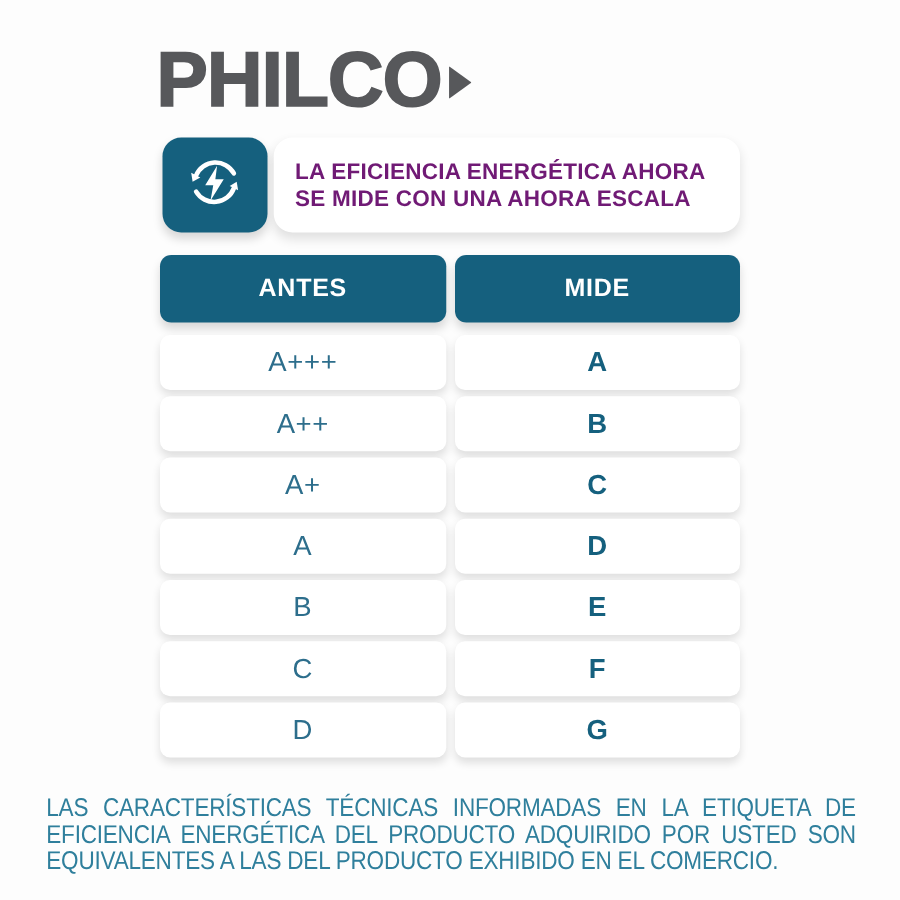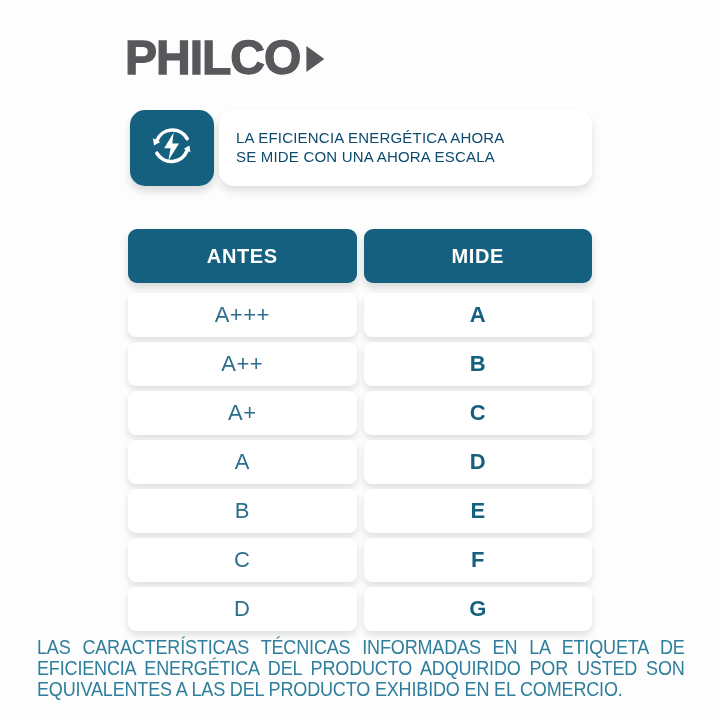--- a/index.html
+++ b/index.html
@@ -11,21 +11,21 @@
     font-family: "Liberation Sans", sans-serif;
     overflow: hidden;
   }
 
   
   .logo {
     position: absolute; left: 125px; top: 34px;
     display: flex; align-items: center; gap: 6px;
   }
   .logo-text {
-    font-size: 48px; font-weight: bold; color: #57585b;
+    font-size: 62px; font-weight: bold; color: #57585b;
     letter-spacing: -1px; line-height: 1;
     -webkit-text-stroke: 1.3px #57585b;
   }
   .logo-arrow {
     width: 18px; height: 26px; background: #57585b;
     clip-path: polygon(0 0, 100% 50%, 0 100%);
     margin-top: 2px;
   }
 
   
@@ -40,27 +40,27 @@
     display: flex; align-items: center; justify-content: center;
     box-shadow: 0 5px 8px rgba(0,0,0,0.15);
   }
   .hero-text-box {
     flex: 1; background: #ffffff; border-radius: 15px;
     box-shadow: 0 5px 9px rgba(0,0,0,0.12);
     display: flex; flex-direction: column; justify-content: center;
     padding-left: 17px;
   }
   .hero-line {
-    font-size: 15px; font-weight: normal; color: #0c4a6e;
+    font-size: 18px; font-weight: bold; color: #701a75;
     line-height: 1.25; white-space: nowrap; letter-spacing: 0.2px;
   }
 
   
   .scale-table {
-    position: absolute; left: 128px; top: 204px; width: 464px; margin-top: 25px;
+    position: absolute; left: 128px; top: 204px; width: 464px;
   }
   .thead { display: flex; gap: 7px; margin-bottom: 10px; }
   .th {
     flex: 1; height: 54px; background: #15607e; border-radius: 9px;
     display: flex; align-items: center; justify-content: center;
     color: #ffffff; font-size: 20px; font-weight: bold;
     letter-spacing: 0.6px;
     box-shadow: 0 5px 8px rgba(0,0,0,0.15);
   }
   .trow { display: flex; gap: 7px; margin-bottom: 5px; }

